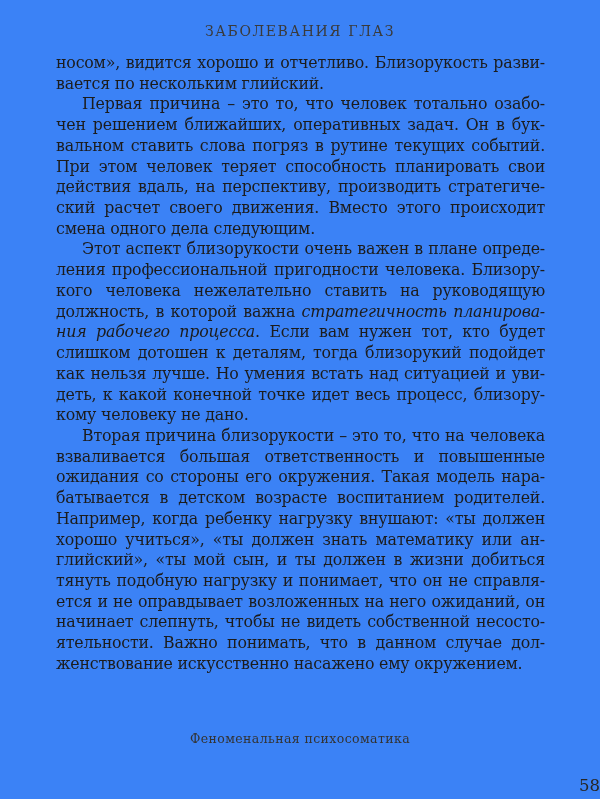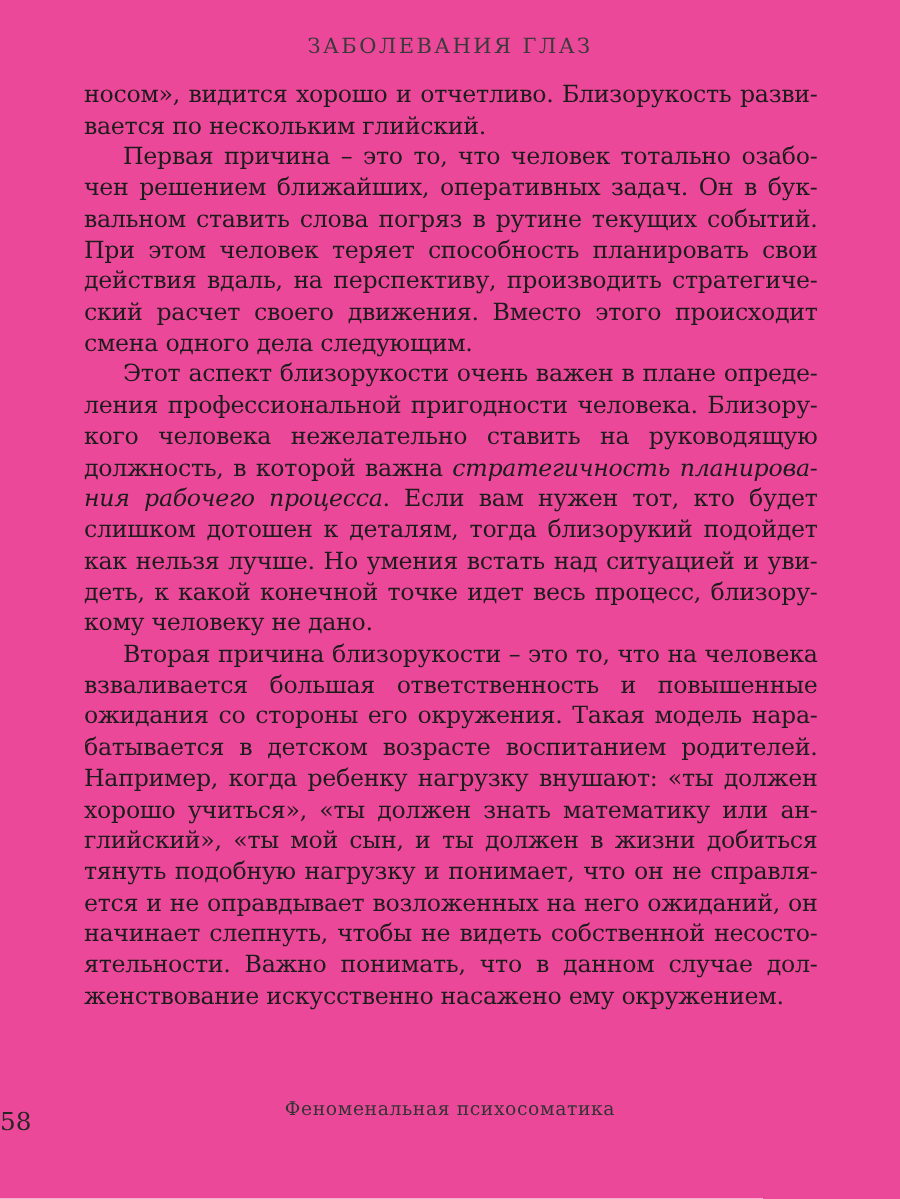--- a/index.html
+++ b/index.html
@@ -4,21 +4,21 @@
 <style>
   html, body {
     margin: 0;
     padding: 0;
     background: #fdfdfd;
   }
   .page {
     position: relative;
     width: 600px;
     height: 799px;
-    background: #ec4899;
+    background: #3b82f6;
     font-family: "DejaVu Serif", "Liberation Serif", serif;
     color: #1c1c1c;
     overflow: hidden;
   }
   .running-header {
     position: absolute;
     top: 23px;
     left: 0;
     width: 100%;
     text-align: center;
@@ -57,24 +57,24 @@
     top: 731px;
     left: 0;
     width: 100%;
     text-align: center;
     font-size: 12.5px;
     letter-spacing: 0.4px;
     color: #333333;
   }
   .page-number {
     position: absolute;
-    top: 738px;
+    top: 776px;
     left: 0;
     width: 100%;
-    text-align: left;
+    text-align: right;
     font-size: 16.5px;
     color: #262626;
   }
 </style>
 </head>
 <body>
 
 <div class="page">
   <div class="running-header">ЗАБОЛЕВАНИЯ ГЛАЗ</div>
 

